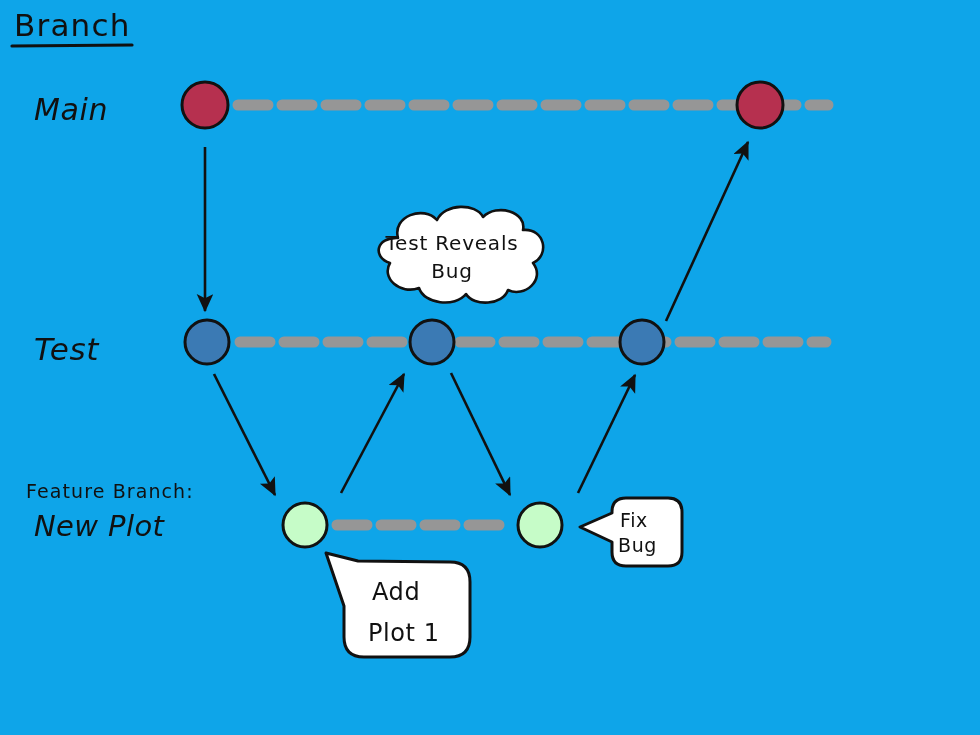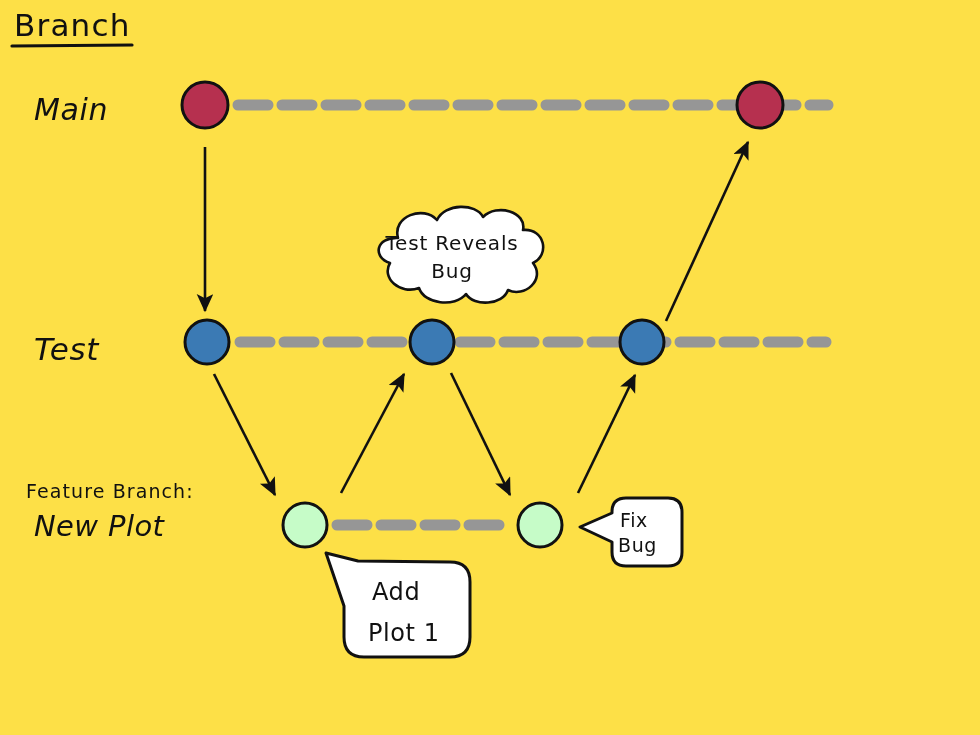--- a/index.html
+++ b/index.html
@@ -7,21 +7,21 @@
     padding: 0;
     background: #ffffff;
   }
   body {
     font-family: "DejaVu Sans", sans-serif;
   }
   #canvas {
     position: relative;
     width: 980px;
     height: 735px;
-    background: #fde047;
+    background: #0ea5e9;
     overflow: hidden;
   }
   #diagram {
     position: absolute;
     left: 0;
     top: 0;
   }
   .hand-text {
     font-family: "DejaVu Sans", sans-serif;
     fill: #111111;

